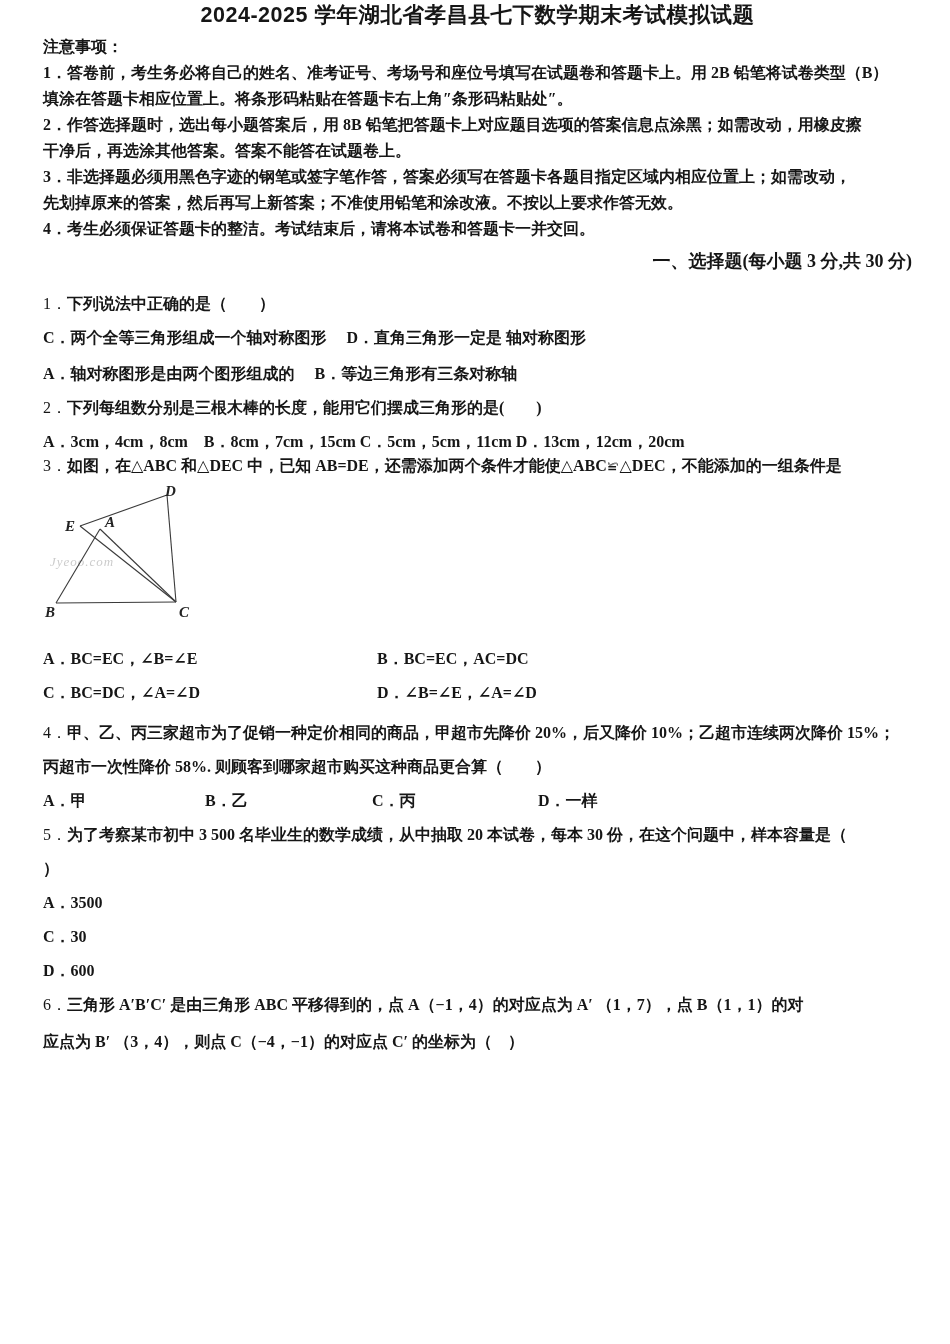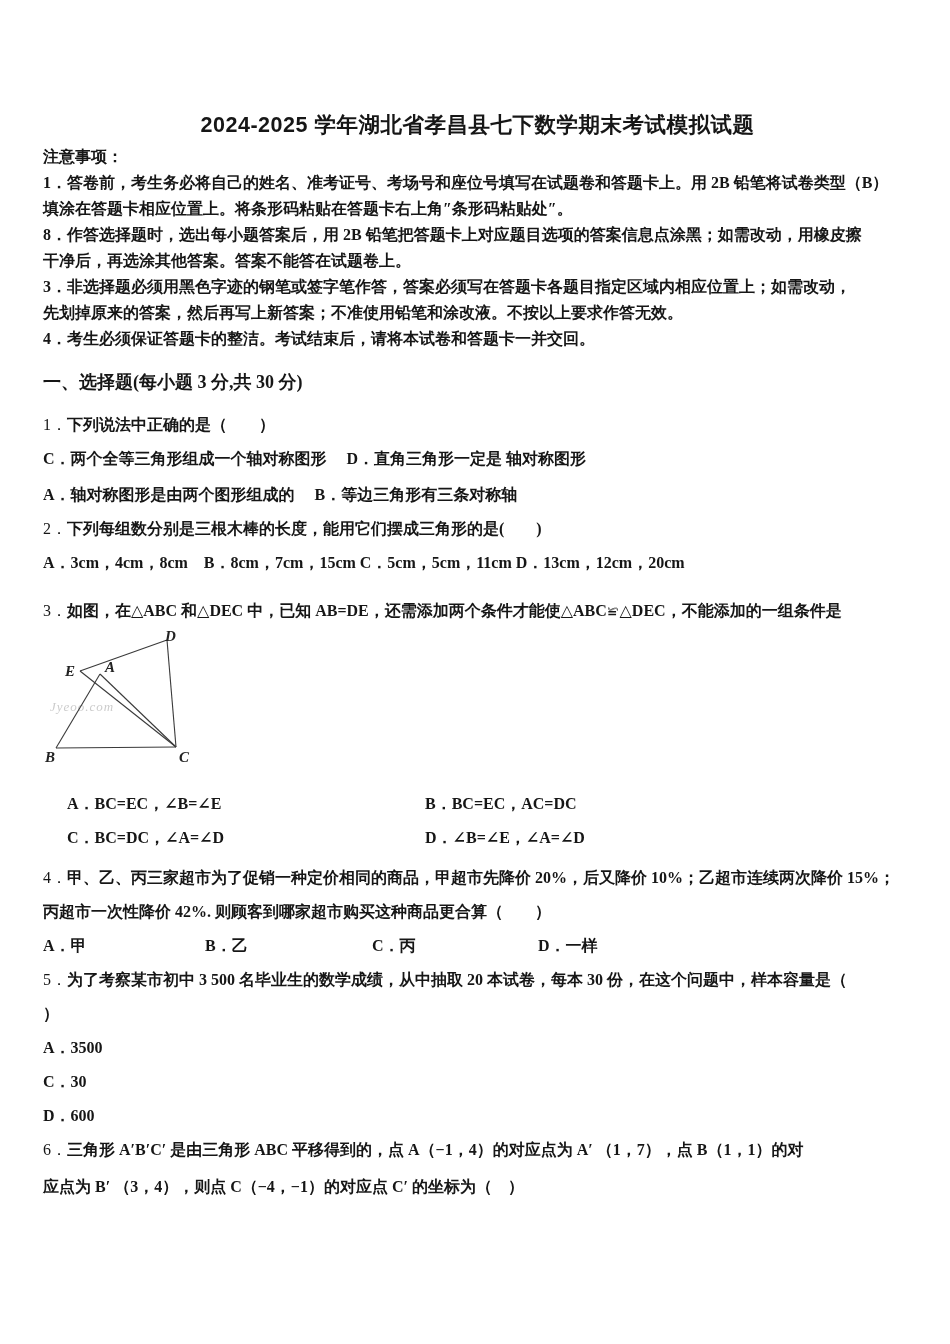--- a/index.html
+++ b/index.html
@@ -3,52 +3,52 @@
 <meta charset="utf-8">
 <style>
   html,body{margin:0;padding:0;}
   body{
     width:950px;height:1344px;background:#ffffff;color:#161616;
     font-family:"Liberation Serif","DejaVu Serif",serif;
     font-weight:700;overflow:hidden;
   }
   .page{width:950px;height:1344px;box-sizing:border-box;padding:0 38px 0 43px;}
   .title{
-    margin-top:110px;text-align:center;font-size:21.5px;line-height:30px;
+    text-align:center;font-size:21.5px;line-height:30px;
     font-family:"Liberation Sans","DejaVu Sans",sans-serif;font-weight:700;
     letter-spacing:0.5px;white-space:nowrap;
   }
   .line{font-size:16px;line-height:22px;margin-top:12px;white-space:nowrap;}
   .mt4{margin-top:4px;}  .mt5{margin-top:21px;}  .mt6{margin-top:6px;}
-  .mt11{margin-top:26px;} .mt14{margin-top:14px;} .mt15{margin-top:15px;}
-  .mt18{margin-top:18px;} .mt21{margin-top:21px;}
+  .mt11{margin-top:2px;} .mt14{margin-top:14px;} .mt15{margin-top:15px;}
+  .mt18{margin-top:18px;} .mt21{margin-top:10px;text-align:right;}
   .q-num{font-weight:400;}
   .section-heading{font-size:18px;}
-  .row2 > span{display:inline-block;margin-left:24px;}
+  .row2 > span{display:inline-block;}
   .row2 > span:first-child{width:334px;}
   .row4 > span{display:inline-block;}
   .row4 > span:nth-child(1){width:162px;}
   .row4 > span:nth-child(2){width:167px;}
   .row4 > span:nth-child(3){width:166px;}
   .figure-wrap{margin-top:5px;margin-left:-13px;height:152px;}
   svg text{font-family:"Liberation Serif","DejaVu Serif",serif;font-style:italic;font-weight:700;font-size:15px;fill:#222;}
   svg .wm{font-style:italic;font-weight:400;font-size:13px;fill:#cccccc;letter-spacing:1px;}
   svg line{stroke:#3a3a3a;stroke-width:1.1;}
 </style>
 </head>
 <body>
 
 <div class="page">
 
   <div class="title">2024-2025 学年湖北省孝昌县七下数学期末考试模拟试题</div>
 
   <div class="line mt6">注意事项：</div>
   <div class="line mt4">1．答卷前，考生务必将自己的姓名、准考证号、考场号和座位号填写在试题卷和答题卡上。用 2B 铅笔将试卷类型（B）</div>
   <div class="line mt4">填涂在答题卡相应位置上。将条形码粘贴在答题卡右上角″条形码粘贴处″。</div>
-  <div class="line mt4">8．作答选择题时，选出每小题答案后，用 2B 铅笔把答题卡上对应题目选项的答案信息点涂黑；如需改动，用橡皮擦</div>
+  <div class="line mt4">2．作答选择题时，选出每小题答案后，用 8B 铅笔把答题卡上对应题目选项的答案信息点涂黑；如需改动，用橡皮擦</div>
   <div class="line mt4">干净后，再选涂其他答案。答案不能答在试题卷上。</div>
   <div class="line mt4">3．非选择题必须用黑色字迹的钢笔或签字笔作答，答案必须写在答题卡各题目指定区域内相应位置上；如需改动，</div>
   <div class="line mt4">先划掉原来的答案，然后再写上新答案；不准使用铅笔和涂改液。不按以上要求作答无效。</div>
   <div class="line mt4">4．考生必须保证答题卡的整洁。考试结束后，请将本试卷和答题卡一并交回。</div>
 
   <div class="line mt21 section-heading">一、选择题(每小题 3 分,共 30 分)</div>
 
   <div class="line mt5">
     <span class="q-num">1．</span><span>下列说法中正确的是（　　）</span>
   </div>
@@ -86,21 +86,21 @@
   <div class="line mt14 row2">
     <span>A．BC=EC，∠B=∠E</span><span>B．BC=EC，AC=DC</span>
   </div>
   <div class="line row2">
     <span>C．BC=DC，∠A=∠D</span><span>D．∠B=∠E，∠A=∠D</span>
   </div>
 
   <div class="line mt18">
     <span class="q-num">4．</span><span>甲、乙、丙三家超市为了促销一种定价相同的商品，甲超市先降价 20%，后又降价 10%；乙超市连续两次降价 15%；</span>
   </div>
-  <div class="line">丙超市一次性降价 42%. 则顾客到哪家超市购买这种商品更合算（　　）</div>
+  <div class="line">丙超市一次性降价 58%. 则顾客到哪家超市购买这种商品更合算（　　）</div>
   <div class="line row4">
     <span>A．甲</span><span>B．乙</span><span>C．丙</span><span>D．一样</span>
   </div>
 
   <div class="line">
     <span class="q-num">5．</span><span>为了考察某市初中 3 500 名毕业生的数学成绩，从中抽取 20 本试卷，每本 30 份，在这个问题中，样本容量是（</span>
   </div>
   <div class="line">）</div>
   <div class="line">A．3500</div>
   <div class="line">C．30</div>

